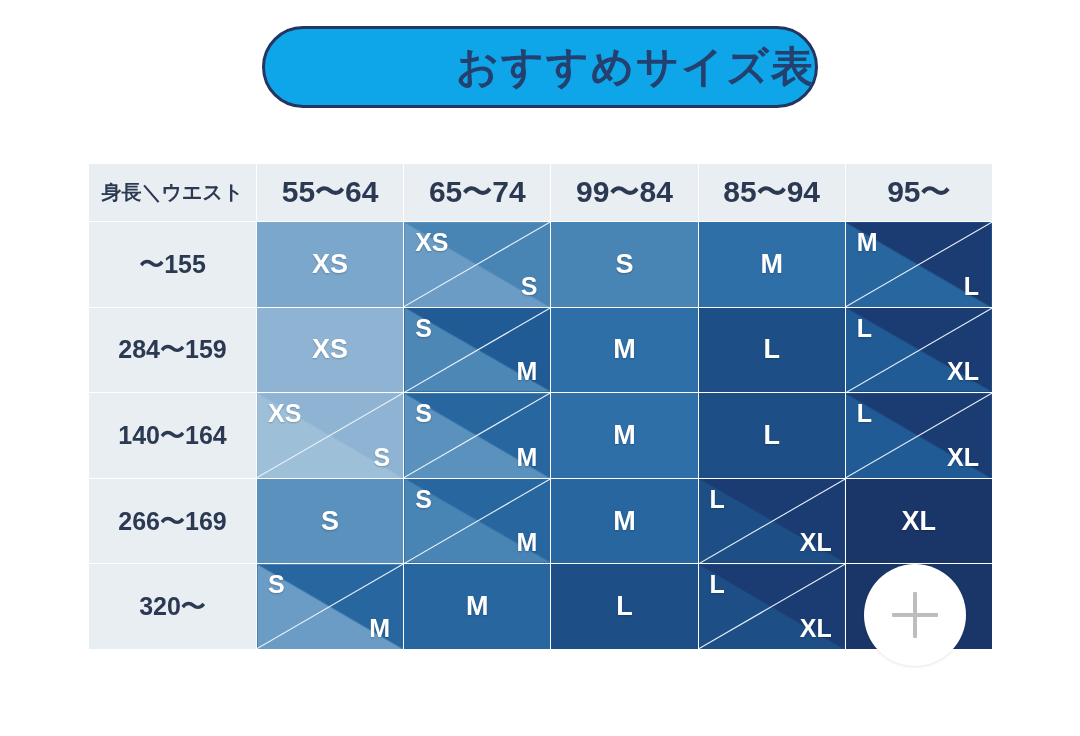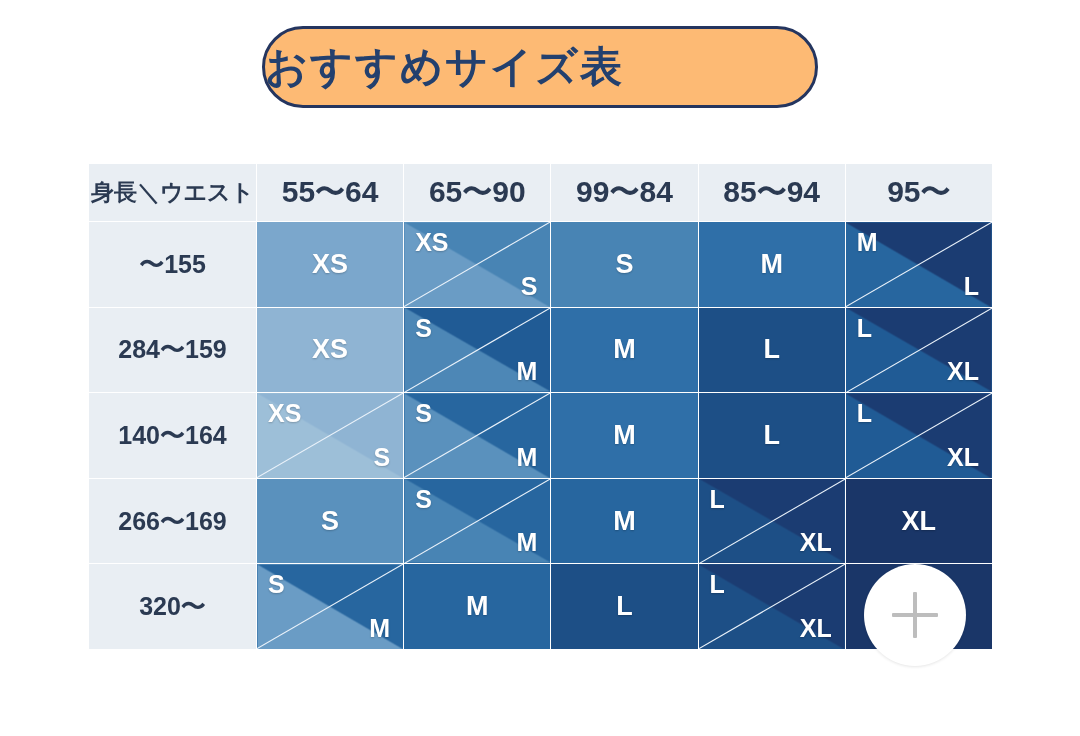--- a/index.html
+++ b/index.html
@@ -18,24 +18,24 @@
   
   #title-pill {
     position: absolute;
     left: 262px;
     top: 26px;
     width: 556px;
     height: 82px;
     box-sizing: border-box;
     border: 3px solid #24355f;
     border-radius: 41px;
-    background: #fdba74;
+    background: #0ea5e9;
     display: flex;
     align-items: center;
-    justify-content: flex-start;
+    justify-content: flex-end;
   }
   #title-text {
     font-size: 42px;
     font-weight: bold;
     color: #23406e;
     letter-spacing: 2px;
     line-height: 1;
     white-space: nowrap;
   }
 
@@ -66,21 +66,21 @@
     position: relative;
   }
 
   
   tr.head-row { height: 58px; }
   th.corner-head, th.col-head, td.row-head {
     background: #e9eef3;
     color: #2b3a52;
     font-weight: bold;
   }
-  th.corner-head { font-size: 23px; letter-spacing: 0px; }
+  th.corner-head { font-size: 20px; letter-spacing: 0px; }
   th.col-head    { font-size: 30px; letter-spacing: 0px; }
   td.row-head    { font-size: 25px; letter-spacing: 0px; }
 
   tr.data-row { height: 83px; margin-top: 41px; }
 
   
   td.cell {
     color: #ffffff;
     font-weight: bold;
     font-size: 27px;
@@ -163,21 +163,21 @@
       <col class="data-col">
         <col class="data-col">
         <col class="data-col">
         <col class="data-col">
         <col class="data-col">
     </colgroup>
     <thead>
       <tr class="head-row">
         <th class="corner-head">身長＼ウエスト</th>
         <th class="col-head">55〜64</th>
-        <th class="col-head">65〜90</th>
+        <th class="col-head">65〜74</th>
         <th class="col-head">99〜84</th>
         <th class="col-head">85〜94</th>
         <th class="col-head">95〜</th>
       </tr>
     </thead>
     <tbody id="table-body">
         <tr class="data-row">
           <td class="row-head">〜155</td>
           <td class="cell" style="background: rgb(123, 167, 204);">
             <span class="single">XS</span>

